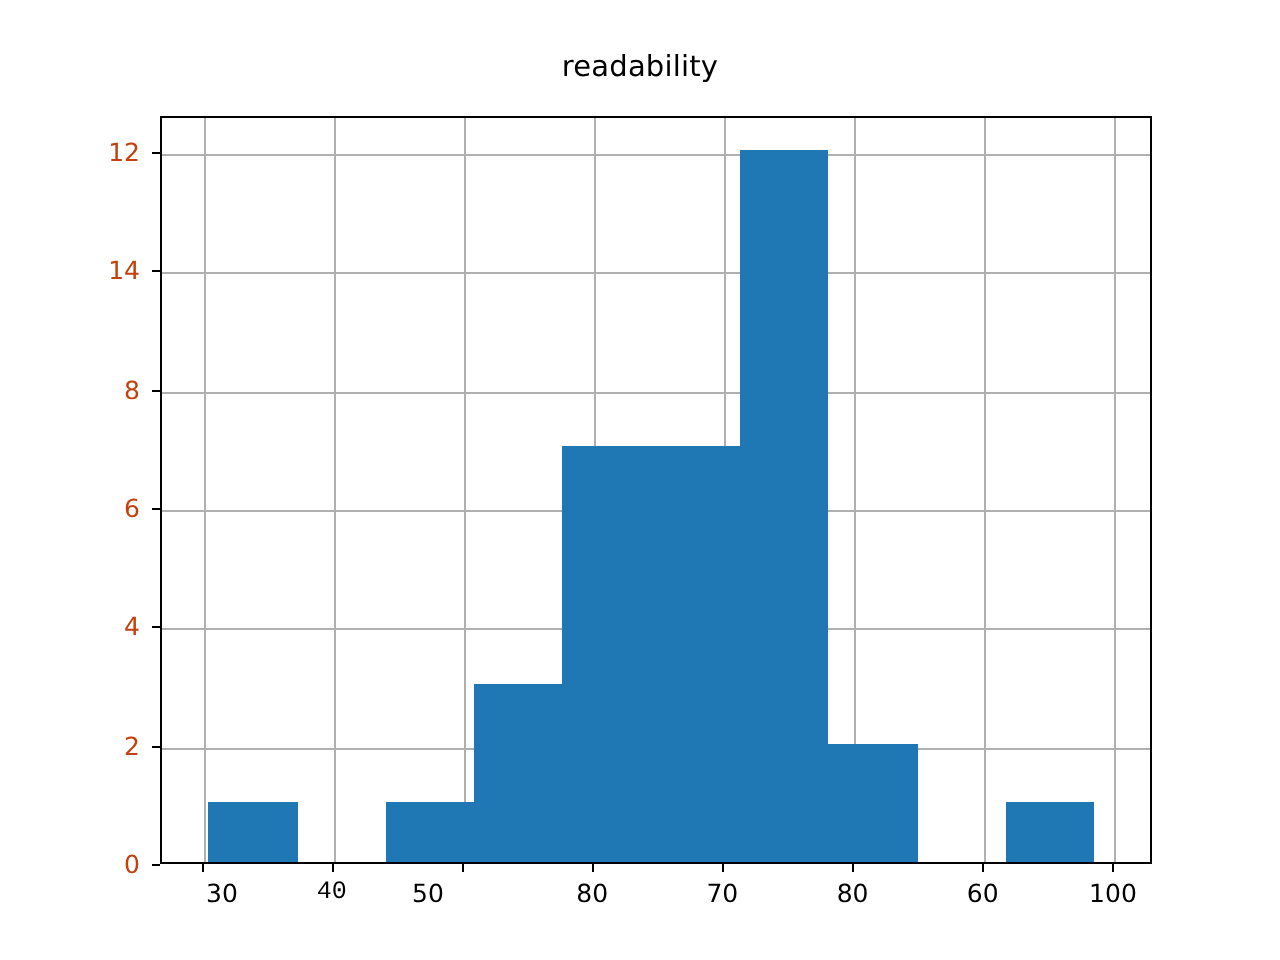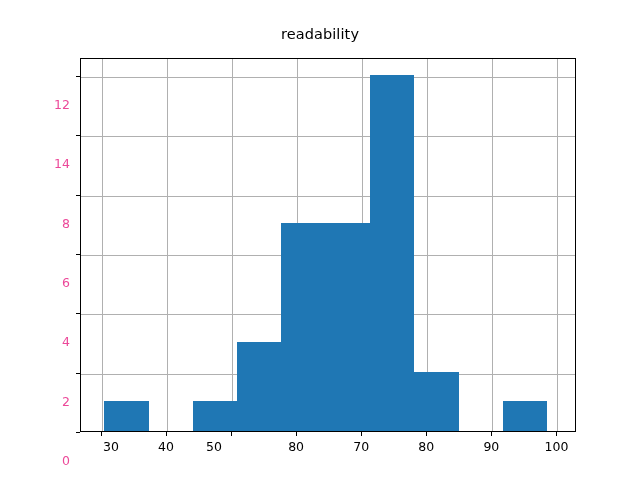--- a/index.html
+++ b/index.html
@@ -76,25 +76,24 @@
     position: absolute;
     font-size: 12.5px;
     color: #000000;
     text-align: center;
     transform: translateX(-50%);
     white-space: nowrap;
   }
   .ticklabel-y {
     position: absolute;
     font-size: 12.5px;
-    color: #ec4899;
+    color: #c2410c;
     text-align: right;
     transform: translateY(-50%);
     white-space: nowrap;
-    margin-top: 28px;
   }
 </style>
 </head>
 <body>
 
 <div id="figure">
 
   <div id="chart-title">readability</div>
 
   <div id="plot-area">
@@ -125,31 +124,31 @@
         <div class="bar" title="71.2-78.0: 12" style="left: 289.008px; width: 44.2625px; height: 356.19px; background: rgb(31, 119, 180);"></div>
         <div class="bar" title="78.0-84.8: 2" style="left: 333.27px; width: 44.2625px; height: 59.3651px; background: rgb(31, 119, 180);"></div>
         <div class="bar" title="91.6-98.4: 1" style="left: 421.795px; width: 44.2625px; height: 29.6825px; background: rgb(31, 119, 180);"></div>
       </div>
   </div>
 
   <div id="xaxis-layer">
       <div class="tick-x" style="left: 100.829px; top: 432px;"></div>
       <div class="ticklabel-x" style="left: 111px; top: 439px;">30</div>
       <div class="tick-x" style="left: 165.921px; top: 432px;"></div>
-      <div class="ticklabel-x" style="left: 165.921px; top: 439px;">40</div>
+      <div class="ticklabel-x" style="left: 165.921px; top: 439px; font-family: Liberation Mono, monospace;">40</div>
       <div class="tick-x" style="left: 231.013px; top: 432px;"></div>
       <div class="ticklabel-x" style="left: 214px; top: 439px;">50</div>
       <div class="tick-x" style="left: 296.105px; top: 432px;"></div>
       <div class="ticklabel-x" style="left: 296.105px; top: 439px;">80</div>
       <div class="tick-x" style="left: 361.197px; top: 432px;"></div>
       <div class="ticklabel-x" style="left: 361.197px; top: 439px;">70</div>
       <div class="tick-x" style="left: 426.289px; top: 432px;"></div>
       <div class="ticklabel-x" style="left: 426.289px; top: 439px;">80</div>
       <div class="tick-x" style="left: 491.381px; top: 432px;"></div>
-      <div class="ticklabel-x" style="left: 491.381px; top: 439px;">90</div>
+      <div class="ticklabel-x" style="left: 491.381px; top: 439px;">60</div>
       <div class="tick-x" style="left: 556.472px; top: 432px;"></div>
       <div class="ticklabel-x" style="left: 556.472px; top: 439px;">100</div>
     </div>
   <div id="yaxis-layer">
       <div class="tick-y" style="left: 76px; top: 432px;"></div>
       <div class="ticklabel-y" style="left: 26px; width: 44px; top: 432px;">0</div>
       <div class="tick-y" style="left: 76px; top: 372.635px;"></div>
       <div class="ticklabel-y" style="left: 26px; width: 44px; top: 372.635px;">2</div>
       <div class="tick-y" style="left: 76px; top: 313.27px;"></div>
       <div class="ticklabel-y" style="left: 26px; width: 44px; top: 313.27px;">4</div>

